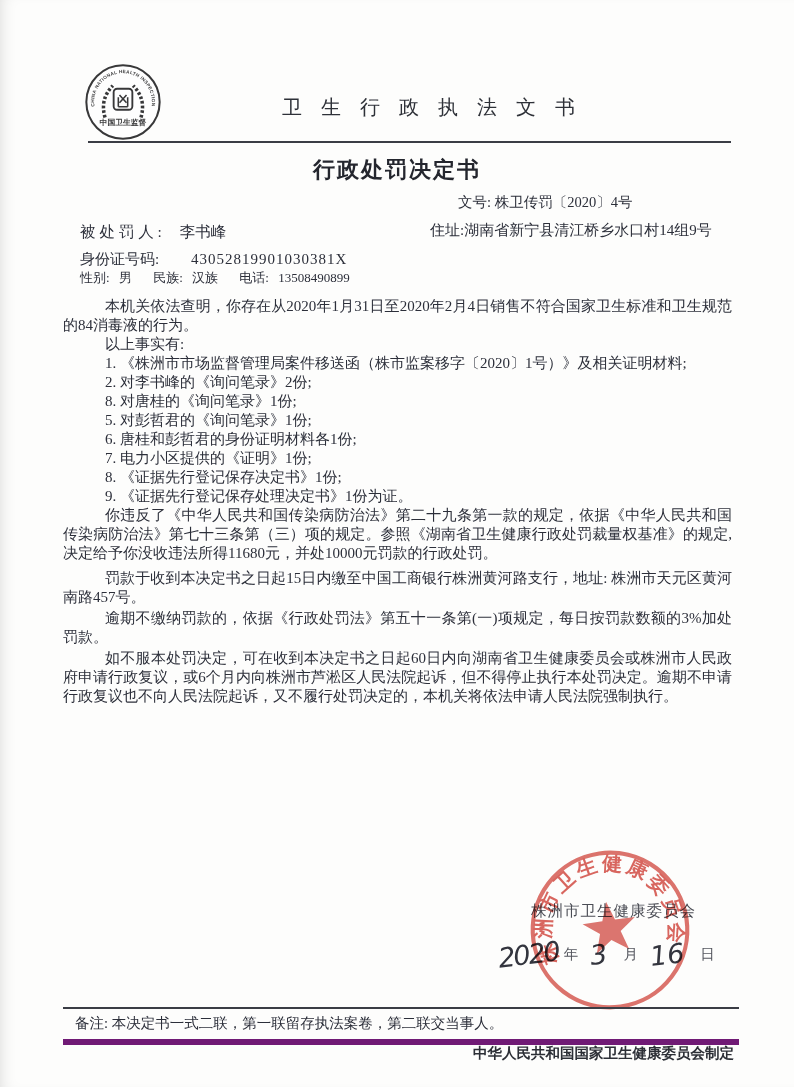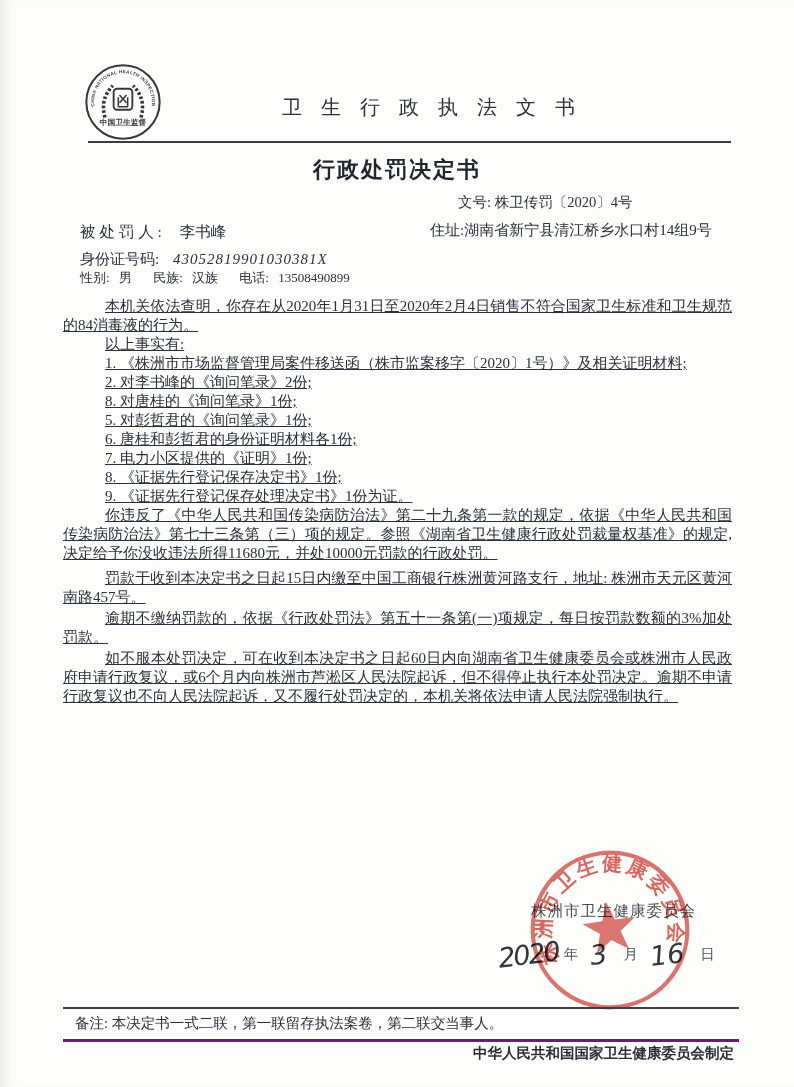--- a/index.html
+++ b/index.html
@@ -21,48 +21,48 @@
     left:0;right:0;top:155px;text-align:center;
     font-family:"Liberation Sans","DejaVu Sans",sans-serif;
     font-size:22px;font-weight:bold;letter-spacing:2px;color:#24262e;
   }
   .doc-no{left:458px;top:193px;font-size:14.5px;white-space:nowrap;}
   
   .party-name{left:80px;top:222px;font-size:15.5px;white-space:nowrap;font-family:Liberation Serif, serif;}
   .party-name .val{margin-left:14px;}
   .party-addr{left:430px;top:221px;font-size:15px;white-space:nowrap;}
   .party-id{left:80px;top:250px;font-size:15px;white-space:nowrap;}
-  .party-id .val{margin-left:10px;letter-spacing:1px;font-style:italic;}
+  .party-id .val{margin-left:28px;letter-spacing:1px;}
   .party-misc{left:80px;top:269px;font-size:13px;white-space:nowrap;}
   .party-misc .lbl{margin-left:18px;}
   .party-misc .lbl:first-child{margin-left:0;}
   .party-misc .val{margin-left:6px;}
   
-  .body-text{left:63px;top:297px;width:669px;font-size:15px;line-height:19px;text-align:justify;text-decoration:underline;}
+  .body-text{left:63px;top:297px;width:669px;font-size:15px;line-height:19px;text-align:justify;}
   .body-text p{margin:0;text-indent:2.8em;}
   .body-text p.gap-lg{margin-top:6px;}
   .body-text p.gap-sm{margin-top:2px;}
   
   .agency{left:531px;top:901px;font-size:15.5px;color:#4b4d55;letter-spacing:1px;white-space:nowrap;}
   .date-row{left:498px;top:941px;display:flex;align-items:flex-end;white-space:nowrap;}
   .date-row .printed{font-size:14.5px;color:#54565e;padding-bottom:4px;}
   .hand{
     font-family:"DejaVu Sans",sans-serif;font-style:italic;font-weight:500;
     font-size:27px;color:#33353e;transform:rotate(-7deg);display:inline-block;line-height:1;
   }
   .hand.year{letter-spacing:-2px;margin-right:5px;}
   .hand.month{margin:0 6px 0 12px;}
   .hand.day{margin:0 6px 0 12px;letter-spacing:0;}
   .printed.m{margin-left:10px;}
   .seal{left:526px;top:846px;width:168px;height:168px;transform:rotate(-8deg);
         mix-blend-mode:multiply;opacity:.88;}
   
   .note{
     left:63px;top:1007px;width:676px;font-size:14.5px;
-    border-top:2px solid #3a3d45;border-bottom:3px solid #701a75;
+    border-top:2px solid #3a3d45;border-bottom:6px solid #701a75;
     padding:5px 2px 6px 12px;box-sizing:border-box;white-space:nowrap;
   }
   .issuer{
     right:60px;top:1044px;font-size:14.5px;font-weight:bold;color:#2c2f36;
     font-family:"Liberation Sans","DejaVu Sans",sans-serif;white-space:nowrap;
   }
 </style>
 </head>
 <body>
 

